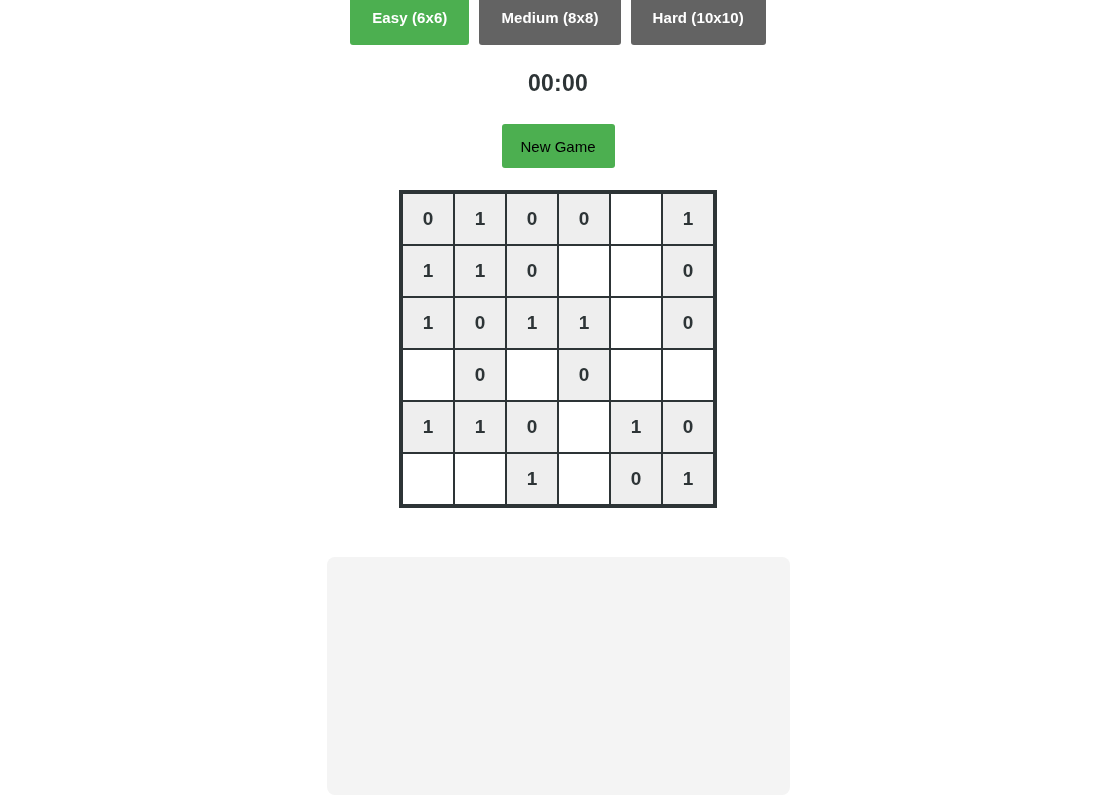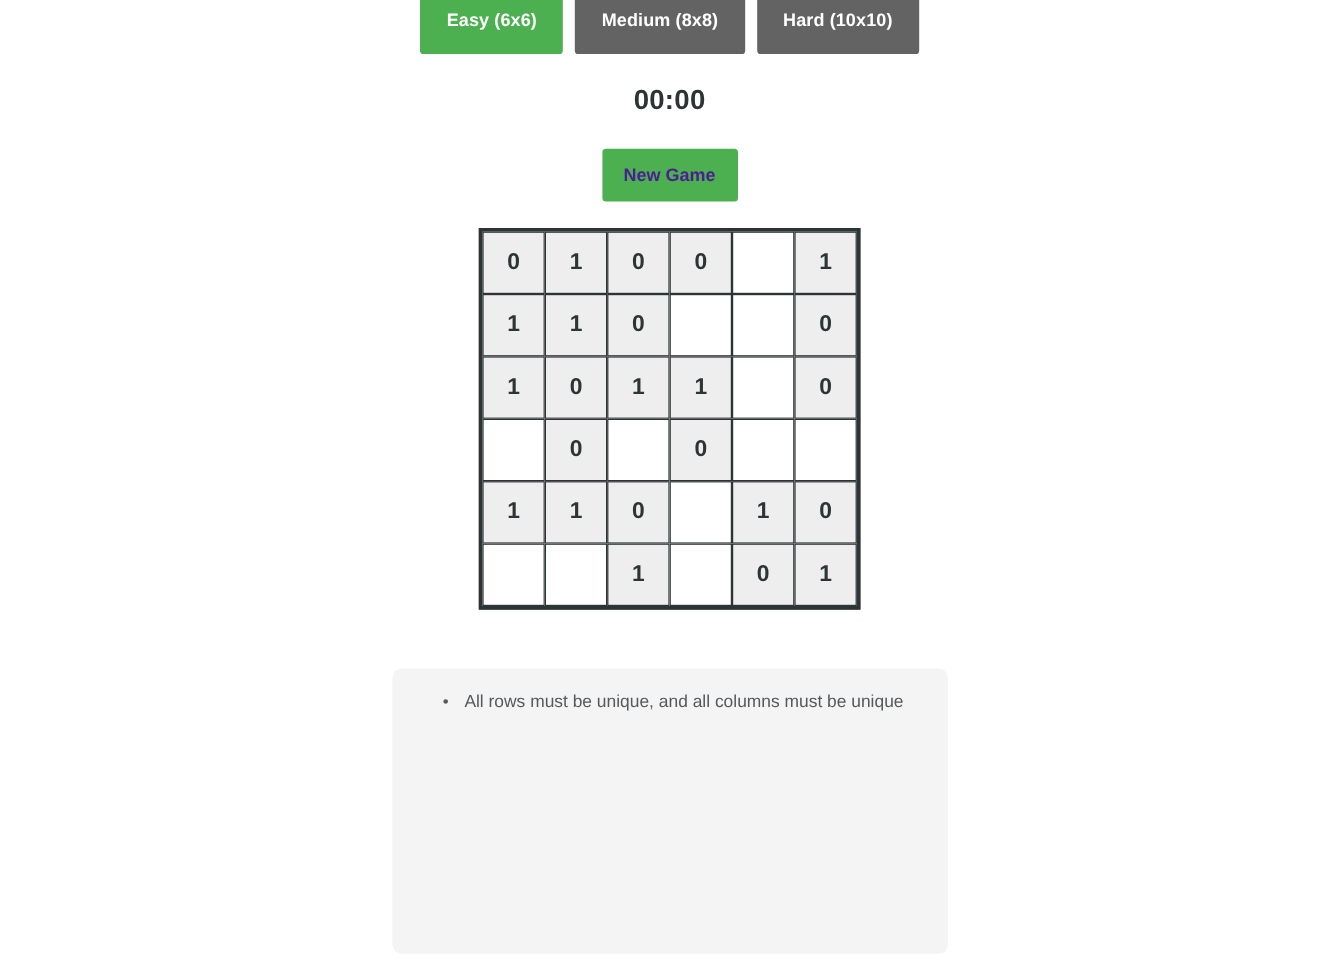--- a/index.html
+++ b/index.html
@@ -62,27 +62,27 @@
   #newgame-wrap {
     position: absolute;
     left: 0;
     top: 124px;
     width: 1116px;
     display: flex;
     justify-content: center;
   }
   #new-game-button {
     background: #4caf50;
-    color: #4c1d95;
+    color: #000000;
     border: none;
     border-radius: 3px;
     width: 113px;
     height: 44px;
     font-size: 15px;
-    font-weight: bold;
+    font-weight: normal;
     font-family: "Liberation Sans", sans-serif;
     cursor: pointer;
   }
 
   
   #grid-wrap {
     position: absolute;
     left: 0;
     top: 190px;
     width: 1116px;
@@ -207,15 +207,14 @@
       <div class="cell"></div>
       <div class="cell filled">1</div>
       <div class="cell"></div>
       <div class="cell filled">0</div>
       <div class="cell filled">1</div>
     </div>
 </div>
 
 <div id="rules-panel">
   <ul id="rules-list">
-      <li>All rows must be unique, and all columns must be unique</li>
     </ul>
 </div>
 
 </body></html>

